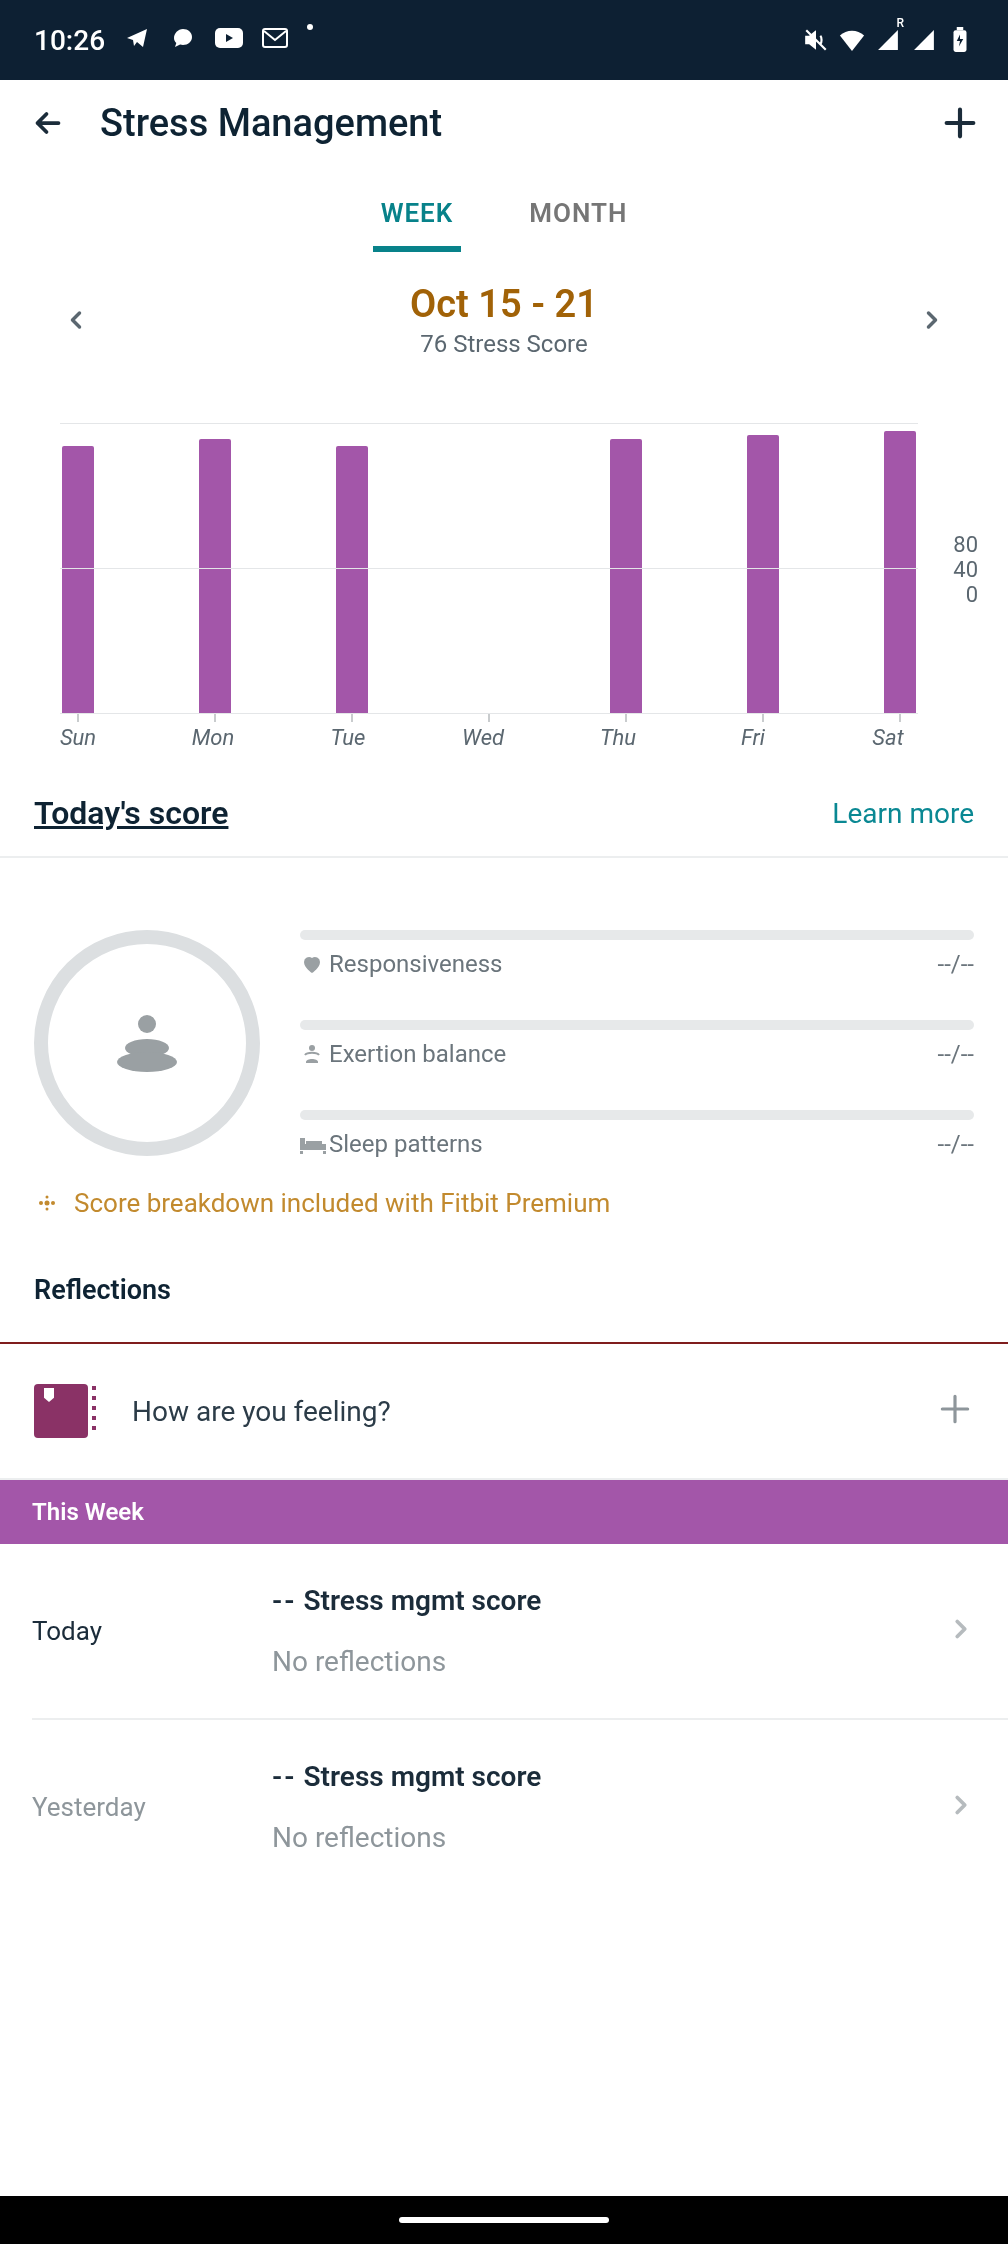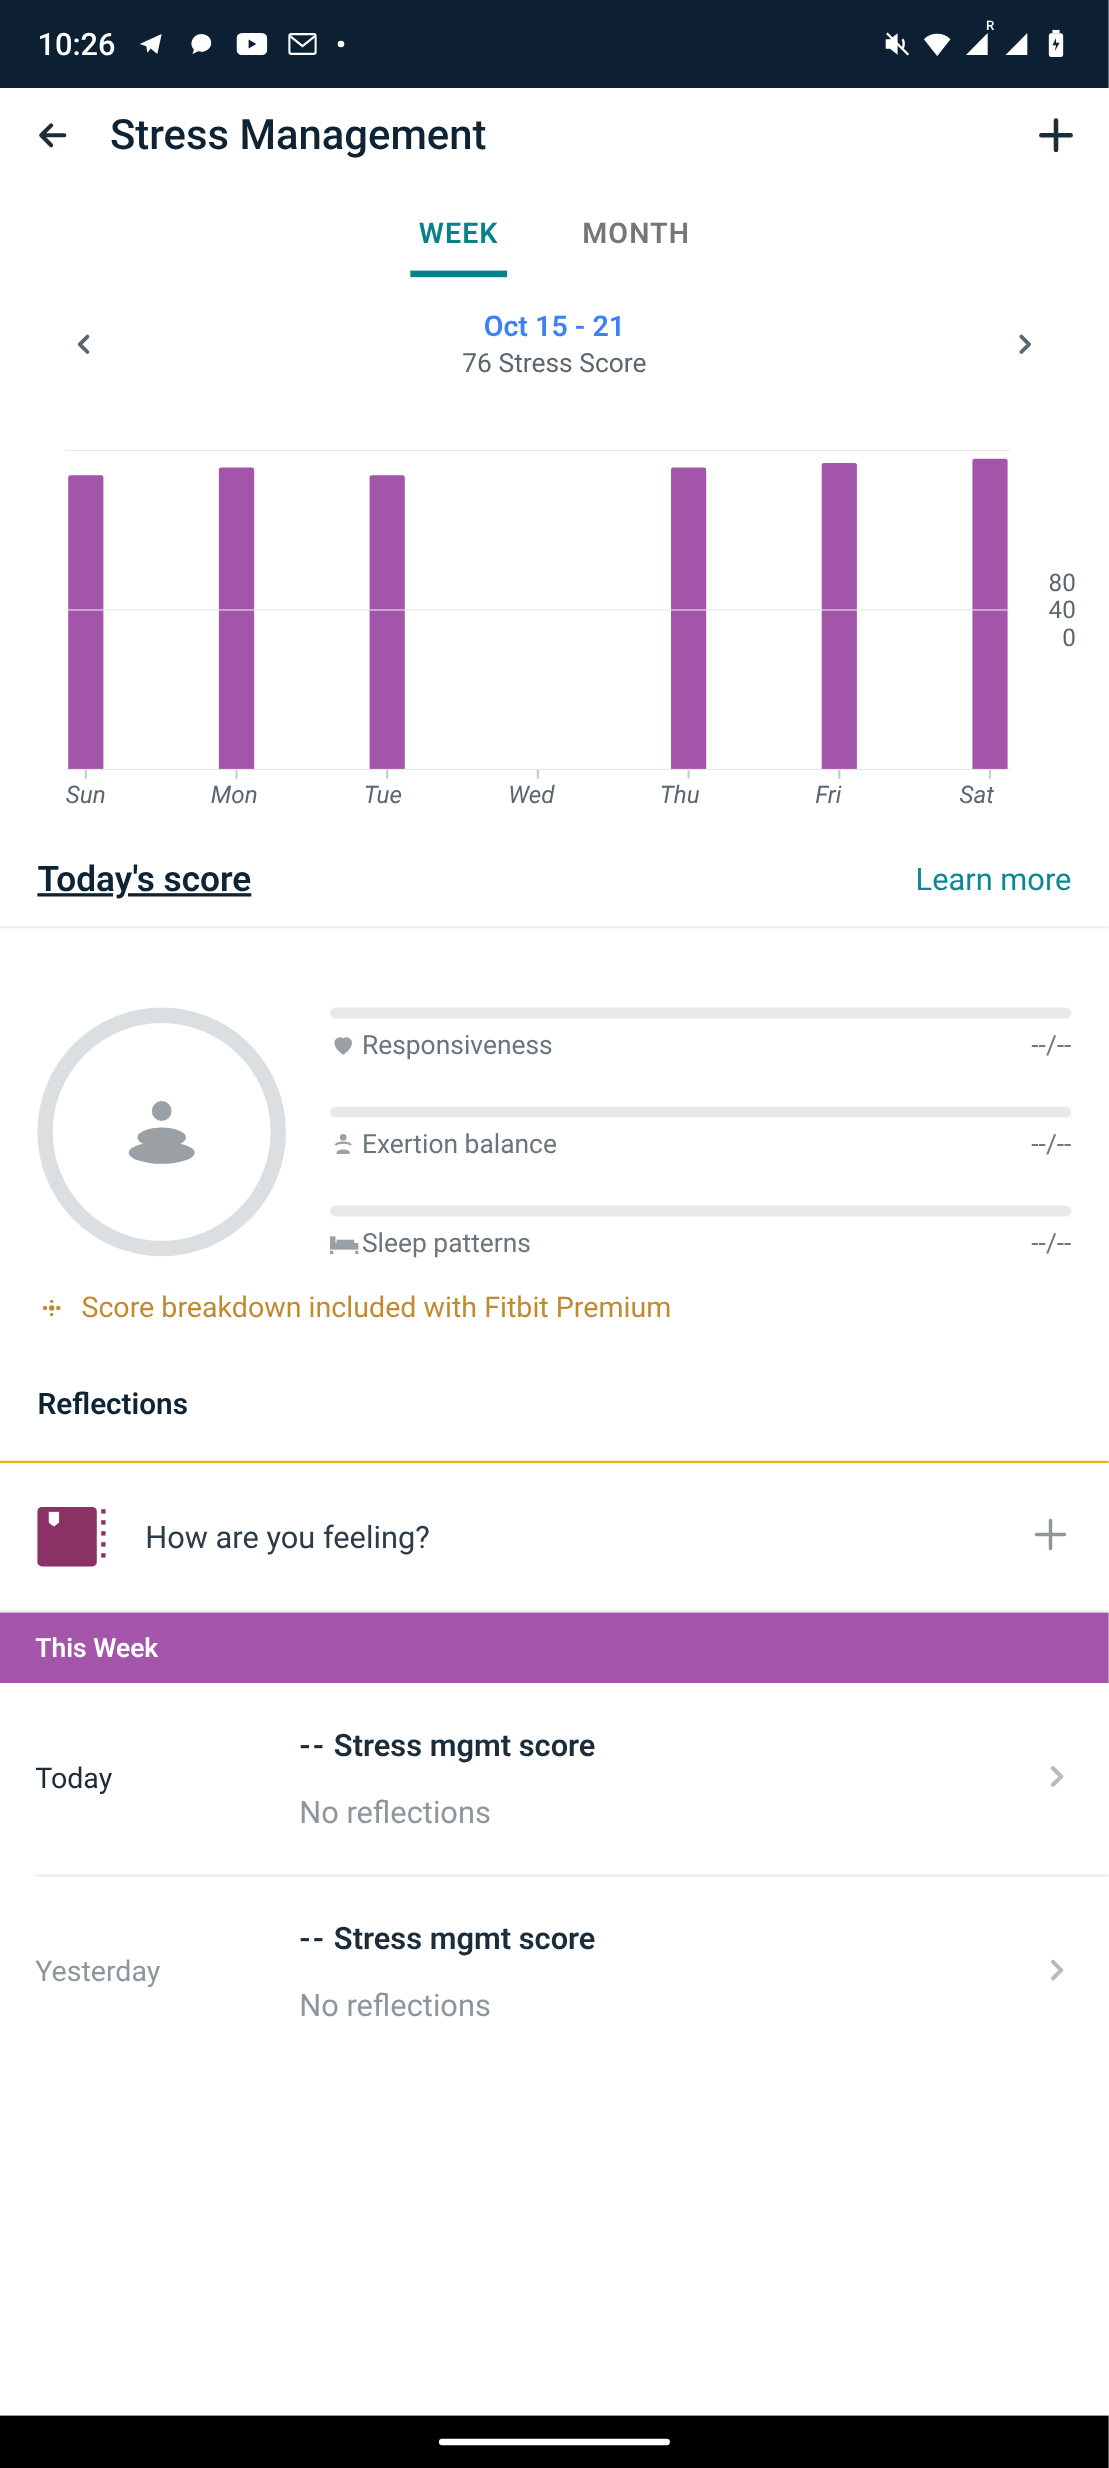--- a/index.html
+++ b/index.html
@@ -16,21 +16,21 @@
     background: #0d2033;
     height: 80px;
     color: #fff;
     display: flex;
     align-items: center;
     justify-content: space-between;
     padding: 0 34px 0 34px;
     font-size: 28px;
     font-weight: 500;
   }
-  .status-left { display: flex; align-items: center; gap: 18px; }
+  .status-left { display: flex; gap: 18px; }
   .status-right { display: flex; align-items: center; gap: 8px; }
   .status-icon { width: 28px; height: 28px; display: inline-flex; align-items: center; justify-content: center; }
   .status-dot { width: 6px; height: 6px; border-radius: 50%; background: #fff; display: inline-block; }
 
   
   .app-header {
     height: 86px;
     display: flex;
     align-items: center;
     padding: 0 24px;
@@ -47,21 +47,21 @@
     letter-spacing: 1px;
     padding: 12px 8px 18px;
     color: #767676;
     border-bottom: 6px solid transparent;
   }
   .tab.active { color: #08828a; border-bottom-color: #08828a; }
 
   
   .date-nav { display: flex; align-items: center; justify-content: space-between; padding: 30px 56px 6px; }
   .date-center { text-align: center; }
-  .date-range { font-size: 26px; font-weight: 600; color: #3b82f6; }
+  .date-range { font-size: 38px; font-weight: 600; color: #a16207; }
   .date-sub { font-size: 24px; color: #5b6770; margin-top: 4px; }
   .nav-arrow { color: #3a4a55; width: 40px; display:flex; align-items:center; justify-content:center;}
 
   
   .chart-area { position: relative; margin: 60px 30px 0 30px; height: 320px; }
   .chart-plot { position: absolute; left: 30px; right: 60px; top: 0; bottom: 30px; }
   .grid-line { position: absolute; left: 0; right: 0; height: 1px; background: #e4e6e8; }
   .bars { position: absolute; left: 0; right: 0; bottom: 0; top: 0; display: flex; justify-content: space-between; align-items: flex-end; }
   .bar-slot { width: 36px; display: flex; justify-content: center; align-items: flex-end; height: 100%; position: relative; }
   .bar { width: 32px; background: #a356a9; border-radius: 2px 2px 0 0; }
@@ -92,21 +92,21 @@
   .metric-val { font-size: 24px; color: #6b757c; }
   .metric-icon { width: 28px; color: #9aa0a3; display:flex; }
 
   .premium-note { display: flex; align-items: center; gap: 14px; padding: 0 34px 36px; color: #c28a2e; font-size: 26px; }
   .sparkle { width: 26px; height: 26px; display:flex; align-items:center; justify-content:center; }
 
   
   .reflections-title { padding: 20px 34px 36px; font-size: 27px; font-weight: 600; color: #0e2333; }
   .feeling-row {
     display: flex; align-items: center; padding: 40px 34px;
-    border-top: 2px solid #eab308; border-bottom: 2px solid #eceeef;
+    border-top: 2px solid #7f1d1d; border-bottom: 2px solid #eceeef;
   }
   .journal-icon {
     width: 54px; height: 54px; background: #8a3266; border-radius: 4px;
     position: relative; display: flex; align-items: center; justify-content: center;
     margin-right: 44px;
   }
   .journal-icon::before {
     content:""; position:absolute; top:4px; left:10px; width:10px; height:14px;
     background:#fff; clip-path: polygon(0 0, 100% 0, 100% 70%, 50% 100%, 0 70%);
   }

